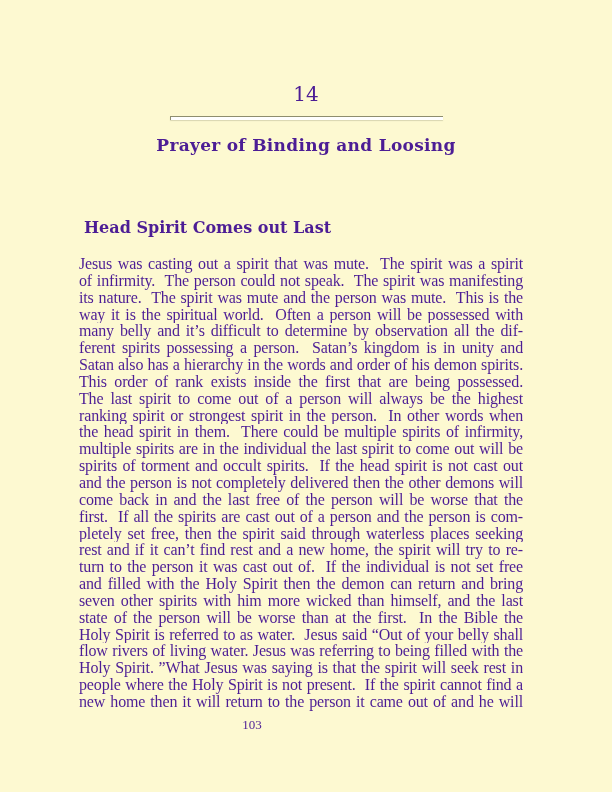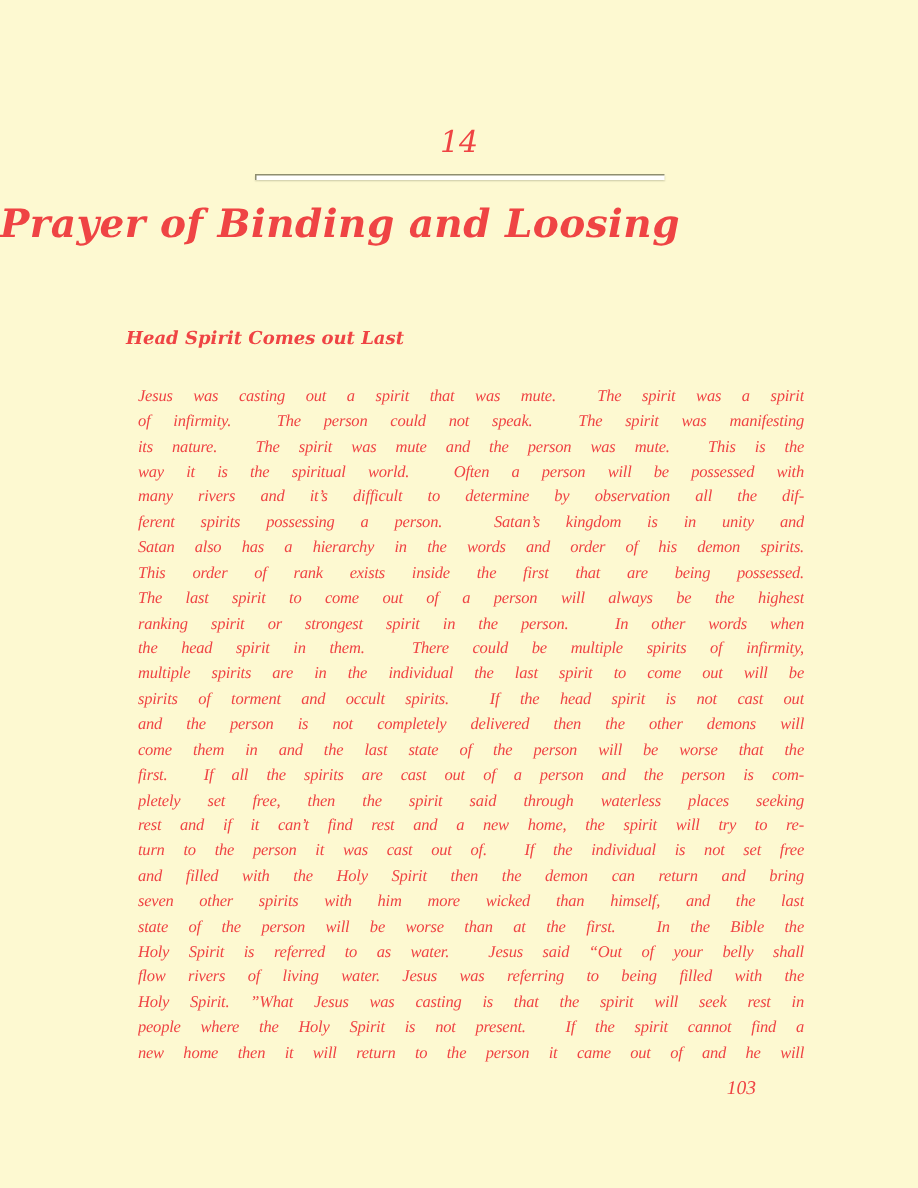--- a/index.html
+++ b/index.html
@@ -5,24 +5,23 @@
   html, body {
     margin: 0;
     padding: 0;
     background: #e8e8e8;
   }
   .page {
     position: relative;
     width: 612px;
     height: 792px;
     background: #FDF9D1;
-    color: #ef4444;
+    color: #4c1d95;
     font-family: "DejaVu Serif", "Liberation Serif", serif;
     overflow: hidden;
-    font-style: italic;
   }
   .chapter-number {
     position: absolute;
     top: 82px;
     left: 0;
     width: 612px;
     text-align: center;
     font-size: 20px;
     font-weight: normal;
   }
@@ -36,55 +35,55 @@
     border-top: 1px solid #8E8E6F;
     border-left: 1px solid #8E8E6F;
     box-shadow: 0 1px 1px rgba(170,170,140,0.45);
   }
   .chapter-title {
     position: absolute;
     top: 135px;
     left: 0;
     width: 612px;
     margin: 0;
-    text-align: left;
-    font-size: 26px;
+    text-align: center;
+    font-size: 17px;
     font-weight: bold;
     letter-spacing: 0.3px;
   }
   .section-heading {
     position: absolute;
     top: 218px;
     left: 84px;
     margin: 0;
-    font-size: 12px;
+    font-size: 16px;
     font-weight: bold;
   }
   .body-text {
     position: absolute;
     top: 256px;
-    left: 92px;
+    left: 79px;
     width: 444px;
     font-family: "Liberation Serif", serif;
-    font-size: 11px;
+    font-size: 16px;
     line-height: 16.85px;
     letter-spacing: -0.15px;
   }
   .body-line {
     text-align: justify;
     text-align-last: justify;
     height: 16.85px;
     overflow: hidden;
   }
   .page-number {
     position: absolute;
     top: 717px;
     left: 0;
     width: 504px;
-    text-align: right;
+    text-align: center;
     font-size: 13px;
     font-family: "Liberation Serif", serif;
   }
 </style>
 </head>
 <body>
 
 <div class="page">
   <div class="chapter-number">14</div>
 
@@ -92,39 +91,39 @@
 
   <h1 class="chapter-title">Prayer of Binding and Loosing</h1>
 
   <h2 class="section-heading">Head Spirit Comes out Last</h2>
 
   <div class="body-text">
       <div class="body-line">Jesus was casting out a spirit that was mute.&nbsp; The spirit was a spirit</div>
       <div class="body-line">of infirmity.&nbsp; The person could not speak.&nbsp; The spirit was manifesting</div>
       <div class="body-line">its nature.&nbsp; The spirit was mute and the person was mute.&nbsp; This is the</div>
       <div class="body-line">way it is the spiritual world.&nbsp; Often a person will be possessed with</div>
-      <div class="body-line">many rivers and it’s difficult to determine by observation all the dif-</div>
+      <div class="body-line">many belly and it’s difficult to determine by observation all the dif-</div>
       <div class="body-line">ferent spirits possessing a person.&nbsp; Satan’s kingdom is in unity and</div>
       <div class="body-line">Satan also has a hierarchy in the words and order of his demon spirits.</div>
       <div class="body-line">This order of rank exists inside the first that are being possessed.</div>
       <div class="body-line">The last spirit to come out of a person will always be the highest</div>
       <div class="body-line">ranking spirit or strongest spirit in the person.&nbsp; In other words when</div>
       <div class="body-line">the head spirit in them.&nbsp; There could be multiple spirits of infirmity,</div>
       <div class="body-line">multiple spirits are in the individual the last spirit to come out will be</div>
       <div class="body-line">spirits of torment and occult spirits.&nbsp; If the head spirit is not cast out</div>
       <div class="body-line">and the person is not completely delivered then the other demons will</div>
-      <div class="body-line">come them in and the last state of the person will be worse that the</div>
+      <div class="body-line">come back in and the last free of the person will be worse that the</div>
       <div class="body-line">first.&nbsp; If all the spirits are cast out of a person and the person is com-</div>
       <div class="body-line">pletely set free, then the spirit said through waterless places seeking</div>
       <div class="body-line">rest and if it can’t find rest and a new home, the spirit will try to re-</div>
       <div class="body-line">turn to the person it was cast out of.&nbsp; If the individual is not set free</div>
       <div class="body-line">and filled with the Holy Spirit then the demon can return and bring</div>
       <div class="body-line">seven other spirits with him more wicked than himself, and the last</div>
       <div class="body-line">state of the person will be worse than at the first.&nbsp; In the Bible the</div>
       <div class="body-line">Holy Spirit is referred to as water.&nbsp; Jesus said “Out of your belly shall</div>
       <div class="body-line">flow rivers of living water. Jesus was referring to being filled with the</div>
-      <div class="body-line">Holy Spirit. ”What Jesus was casting is that the spirit will seek rest in</div>
+      <div class="body-line">Holy Spirit. ”What Jesus was saying is that the spirit will seek rest in</div>
       <div class="body-line">people where the Holy Spirit is not present.&nbsp; If the spirit cannot find a</div>
       <div class="body-line">new home then it will return to the person it came out of and he will</div>
     </div>
 
   <div class="page-number">103</div>
 </div>
 
 </body></html>

